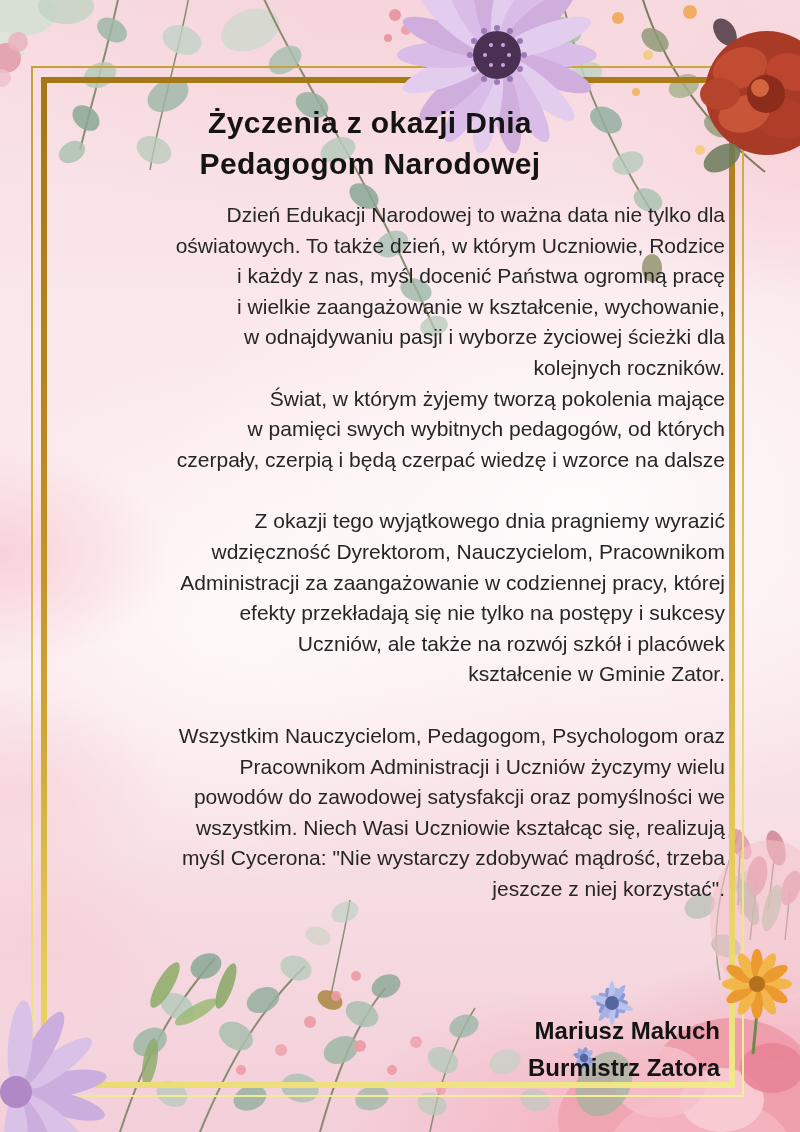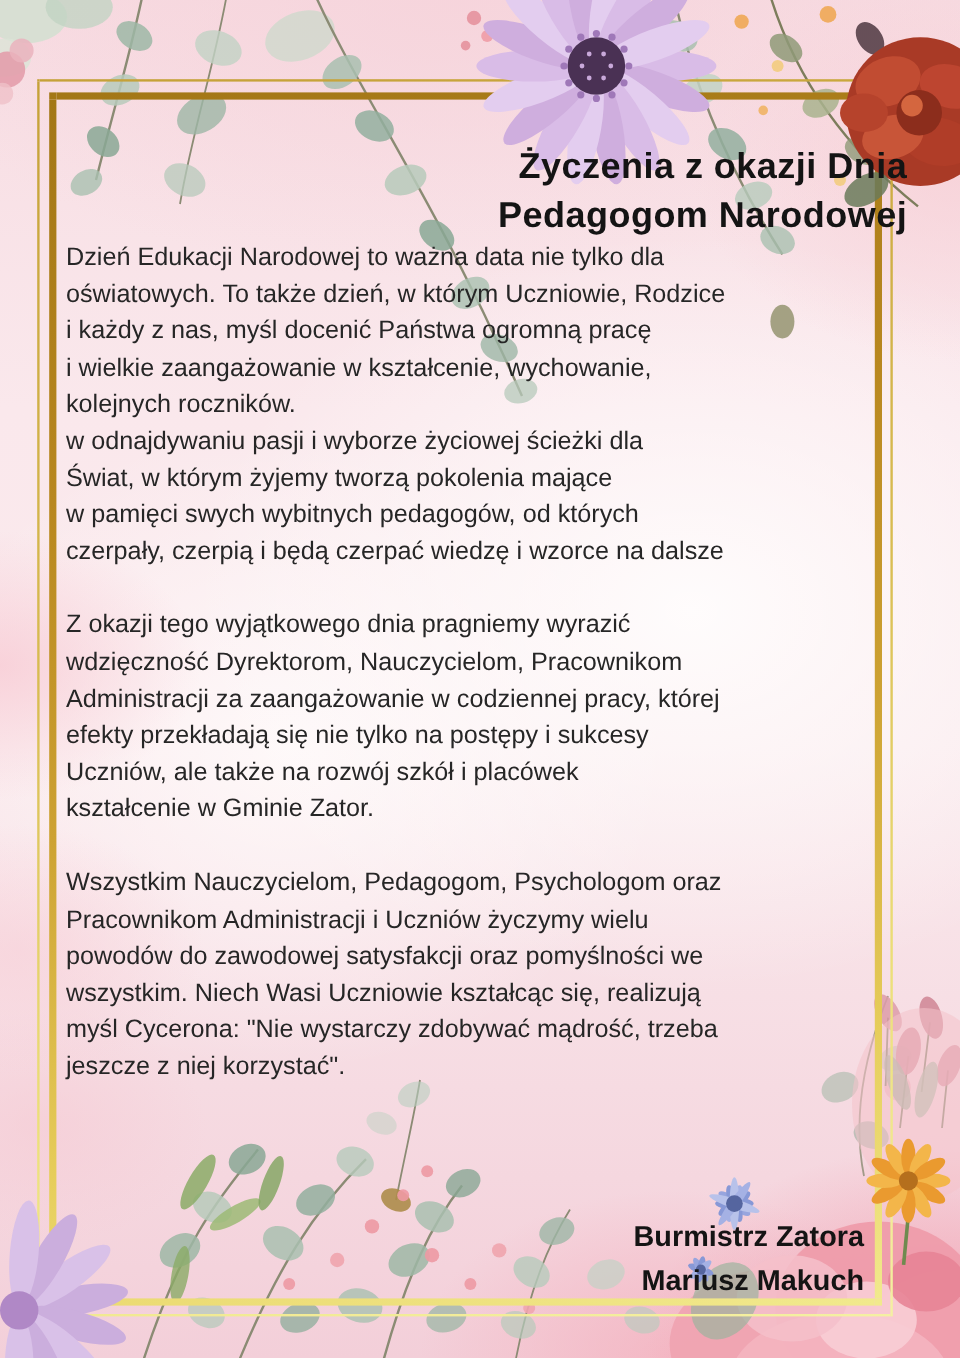--- a/index.html
+++ b/index.html
@@ -24,26 +24,26 @@
     position:absolute;z-index:2;left:31px;top:66px;width:709px;height:1027px;
     border:2px solid;border-image:linear-gradient(170deg,#c5a138 0%,#d9bd52 45%,#ecdf79 75%,#f4f0a2 100%) 1;
   }
   .frame-inner{
     position:absolute;z-index:2;left:41px;top:77px;width:682px;height:999px;
     border:6px solid;border-image:linear-gradient(170deg,#a37716 0%,#b8871f 30%,#cda232 55%,#e6cd5a 80%,#f1e98d 100%) 1;
   }
   .decor-over{z-index:3;}
   .content{position:absolute;z-index:4;left:0;top:0;width:800px;height:1132px;}
   .title{
-    position:absolute;top:102px;left:0;width:740px;margin:16px;text-align:right;
+    position:absolute;top:102px;left:0;width:740px;margin:0;text-align:center;
     font-size:30px;font-weight:bold;color:#141414;line-height:41px;letter-spacing:.4px;
   }
   .title-line{display:block;}
   .body-text{
-    position:absolute;top:200px;left:55px;width:670px;text-align:left;
+    position:absolute;top:200px;left:55px;width:670px;text-align:right;
     font-size:21px;color:#262626;line-height:30.6px;
   }
   .paragraph{margin:0 0 31px 0;}
   .paragraph .line{white-space:nowrap;}
   .signature{
     position:absolute;top:1012px;right:80px;text-align:right;
     font-size:24px;font-weight:bold;color:#141414;line-height:37px;
   }
 </style>
 </head>
@@ -312,22 +312,22 @@
     <h1 class="title">
       <span class="title-line">Życzenia z okazji Dnia</span>
       <span class="title-line">Pedagogom Narodowej</span>
     </h1>
     <div class="body-text">
       <div class="paragraph">
           <div class="line">Dzień Edukacji Narodowej to ważna data nie tylko dla</div>
           <div class="line">oświatowych. To także dzień, w którym Uczniowie, Rodzice</div>
           <div class="line">i każdy z nas, myśl docenić Państwa ogromną pracę</div>
           <div class="line">i wielkie zaangażowanie w kształcenie, wychowanie,</div>
+          <div class="line">w odnajdywaniu pasji i wyborze życiowej ścieżki dla</div>
           <div class="line">kolejnych roczników.</div>
-          <div class="line">w odnajdywaniu pasji i wyborze życiowej ścieżki dla</div>
           <div class="line">Świat, w którym żyjemy tworzą pokolenia mające</div>
           <div class="line">w pamięci swych wybitnych pedagogów, od których</div>
           <div class="line">czerpały, czerpią i będą czerpać wiedzę i wzorce na dalsze</div>
         </div>
       <div class="paragraph">
           <div class="line">Z okazji tego wyjątkowego dnia pragniemy wyrazić</div>
           <div class="line">wdzięczność Dyrektorom, Nauczycielom, Pracownikom</div>
           <div class="line">Administracji za zaangażowanie w codziennej pracy, której</div>
           <div class="line">efekty przekładają się nie tylko na postępy i sukcesy</div>
           <div class="line">Uczniów, ale także na rozwój szkół i placówek</div>
@@ -336,17 +336,17 @@
       <div class="paragraph">
           <div class="line">Wszystkim Nauczycielom, Pedagogom, Psychologom oraz</div>
           <div class="line">Pracownikom Administracji i Uczniów życzymy wielu</div>
           <div class="line">powodów do zawodowej satysfakcji oraz pomyślności we</div>
           <div class="line">wszystkim. Niech Wasi Uczniowie kształcąc się, realizują</div>
           <div class="line">myśl Cycerona: "Nie wystarczy zdobywać mądrość, trzeba</div>
           <div class="line">jeszcze z niej korzystać".</div>
         </div>
     </div>
     <div class="signature">
+      <div class="sig-line">Mariusz Makuch</div>
       <div class="sig-line">Burmistrz Zatora</div>
-      <div class="sig-line">Mariusz Makuch</div>
     </div>
   </div>
 </div>
 
 </body></html>

